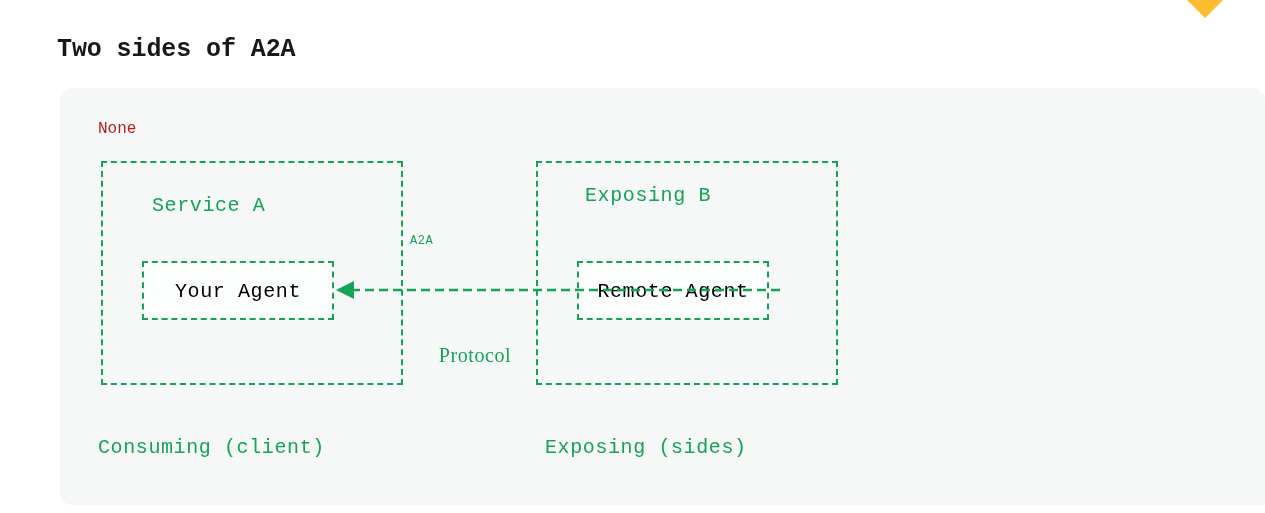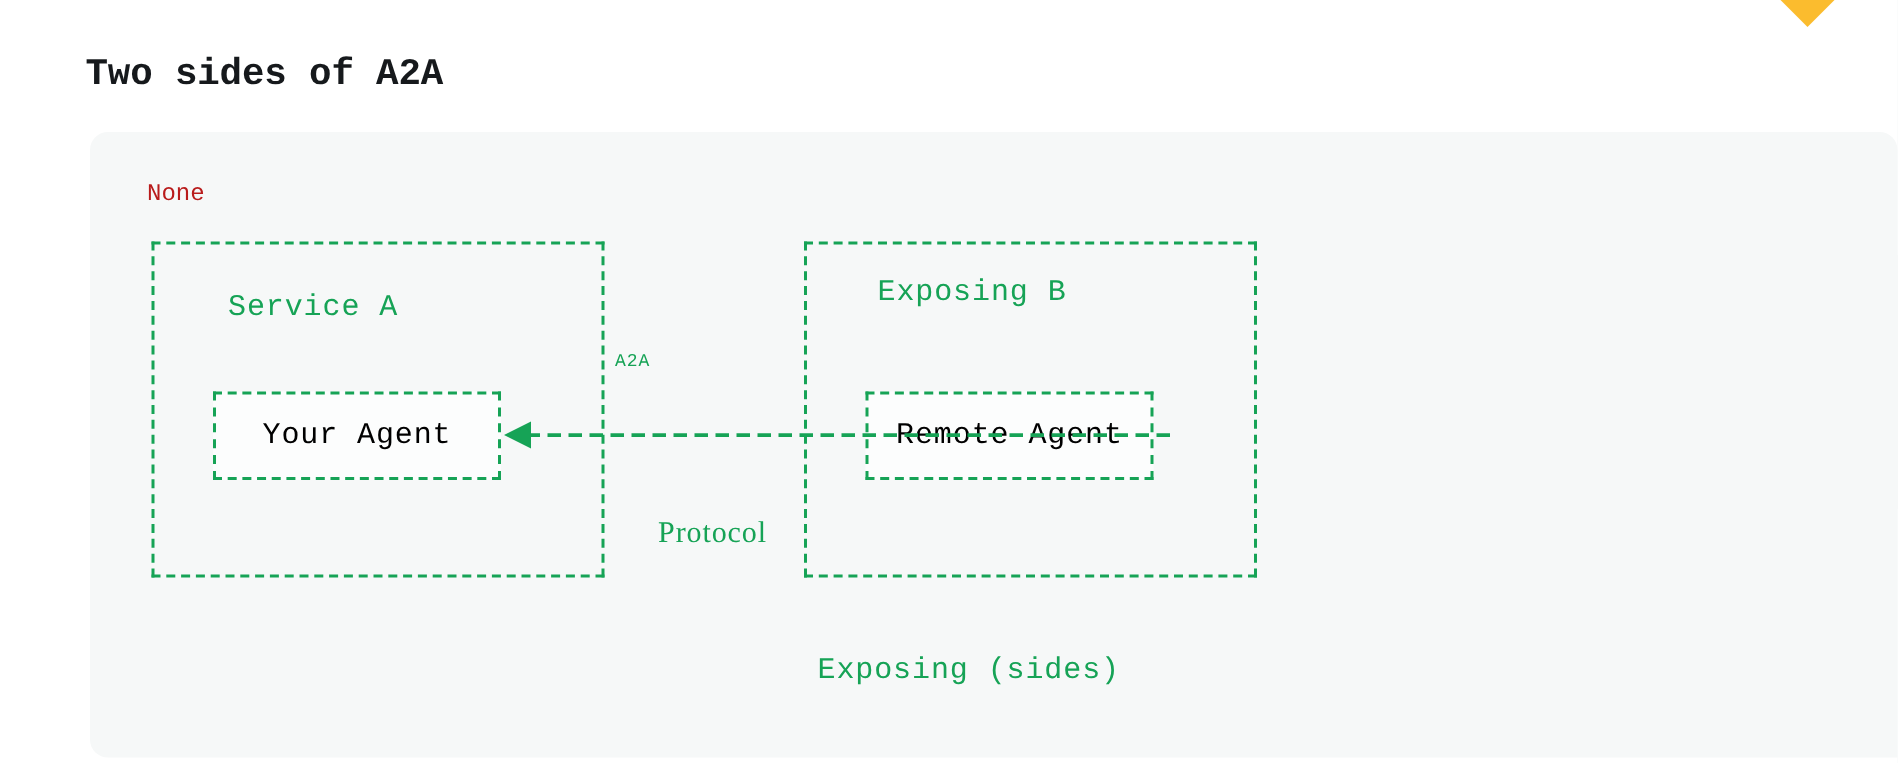--- a/index.html
+++ b/index.html
@@ -181,15 +181,16 @@
   </div>
 
   <svg id="a2a-connector" viewBox="0 0 450 44" width="450" height="44" xmlns="http://www.w3.org/2000/svg">
     <line x1="450" y1="22" x2="22" y2="22" stroke="#16A356" stroke-width="2.5" stroke-dasharray="9 5" stroke-linecap="butt"></line>
     <polygon points="6,22 24,13 24,31" fill="#16A356"></polygon>
   </svg>
 
   <div id="a2a-label">A2A</div>
   <div id="protocol-label">Protocol</div>
 
+  <div id="consuming-label" class="role-label">Consuming (client)</div>
   <div id="exposing-label" class="role-label">Exposing (sides)</div>
 
 </div>
 
 </body></html>

